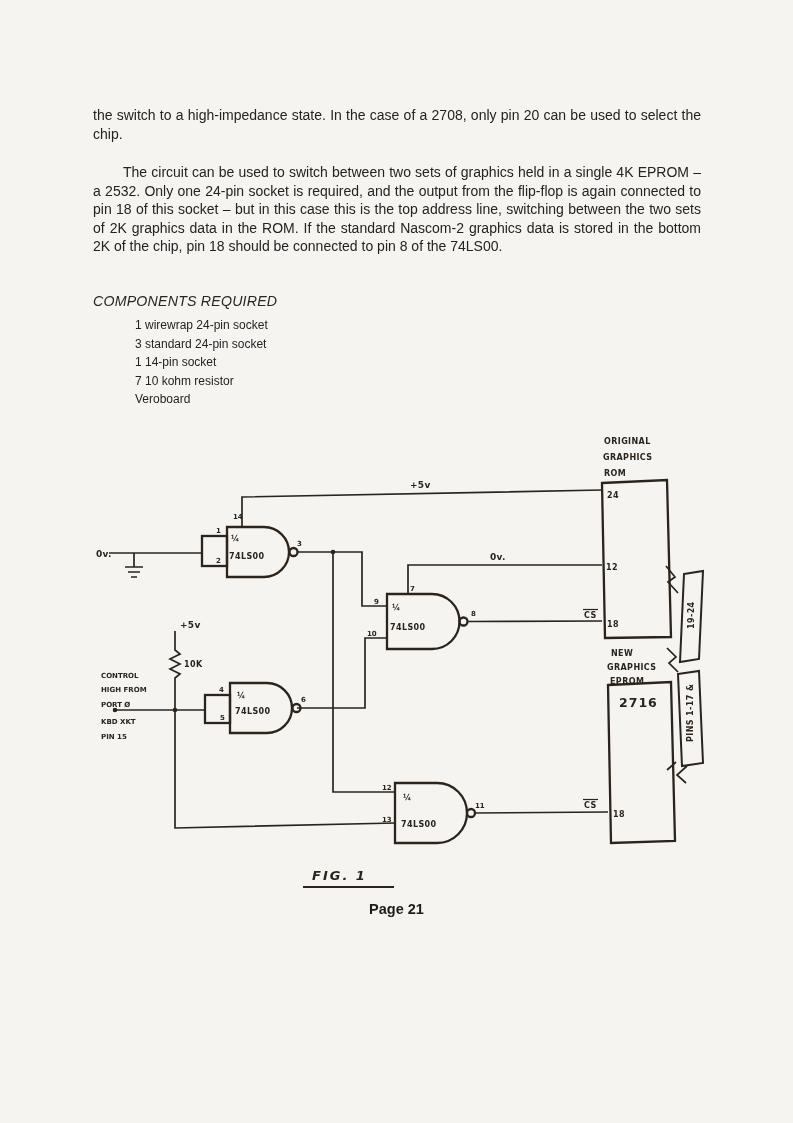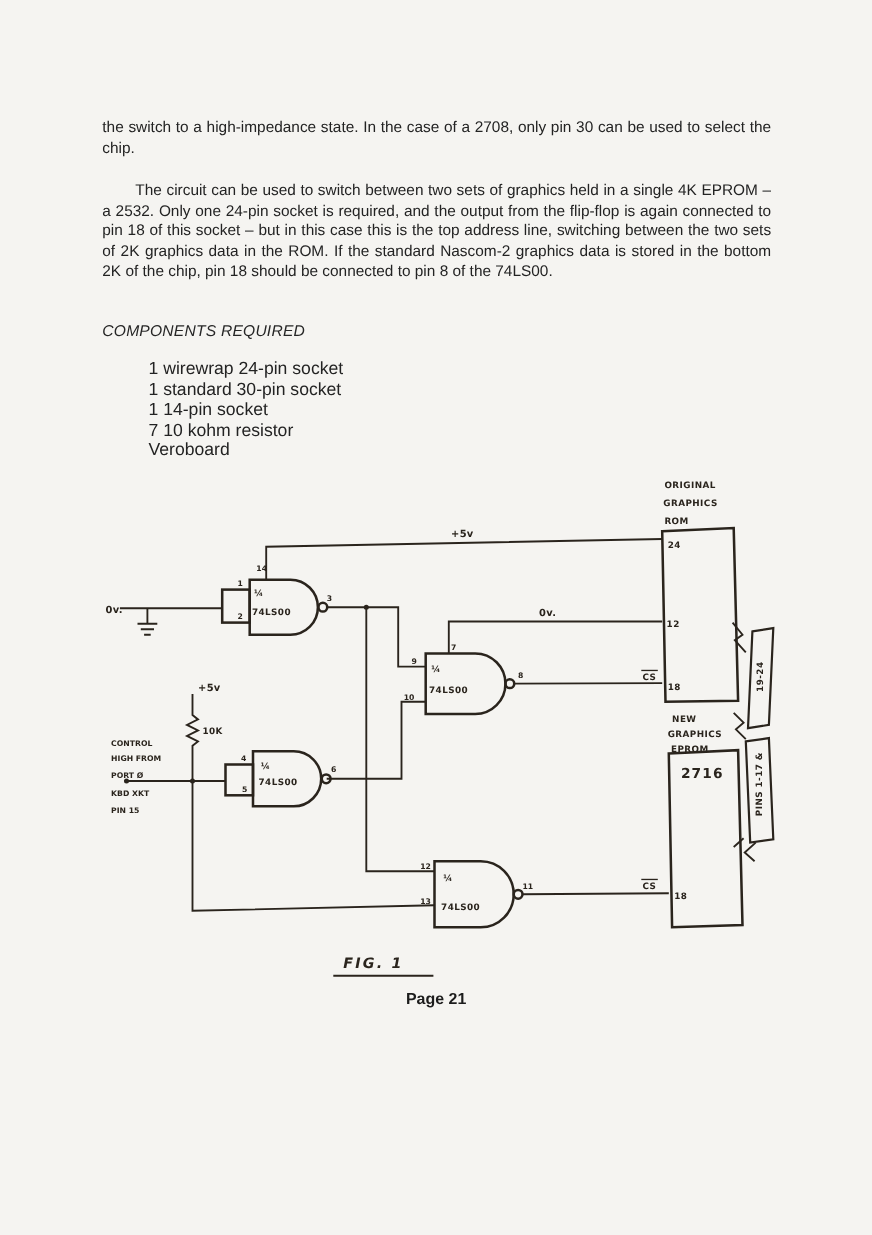--- a/index.html
+++ b/index.html
@@ -17,22 +17,22 @@
     font-size:14px;line-height:18.6px;
     text-align:justify;
     color:#232323;
   }
   .para2{ text-indent:30px; }
   .heading{
     position:absolute;left:93px;top:293px;
     font-size:14.2px;letter-spacing:.2px;color:#262626;font-style:italic;
   }
   .components{
-    position:absolute;left:135px;top:327px;
-    font-size:16px;line-height:18.5px;color:#232323;
+    position:absolute;left:135px;top:316px;
+    font-size:12px;line-height:18.5px;color:#232323;
   }
   .page-number{
     position:absolute;left:0;top:901px;width:793px;
     text-align:center;font-weight:bold;font-size:14.5px;color:#1c1c1c;
   }
   svg.figure{ position:absolute;left:0;top:0; }
   svg.figure text{
     font-family:"DejaVu Sans",sans-serif;
     font-weight:700;
     fill:#2a241d;
@@ -45,29 +45,29 @@
   .ink{stroke:#2a241d;fill:none;}
   .w{stroke-width:1.7;}
   .b{stroke-width:2.3;}
   .dot{fill:#2a241d;stroke:none;}
 </style>
 </head>
 <body>
 
 <div class="page">
 
-  <p class="body-text" style="top:106px;margin:0">the switch to a high-impedance state. In the case of a 2708, only pin 30 can be used to select the chip.</p>
+  <p class="body-text" style="top:106px;margin:0">the switch to a high-impedance state. In the case of a 2708, only pin 20 can be used to select the chip.</p>
 
   <p class="body-text para2" style="top:163px;margin:0">The circuit can be used to switch between two sets of graphics held in a single 4K EPROM – a 2532. Only one 24-pin socket is required, and the output from the flip-flop is again connected to pin 18 of this socket – but in this case this is the top address line, switching between the two sets of 2K graphics data in the ROM. If the standard Nascom-2 graphics data is stored in the bottom 2K of the chip, pin 18 should be connected to pin 8 of the 74LS00.</p>
 
   <div class="heading">COMPONENTS REQUIRED</div>
 
   <div class="components">
     <div>1 wirewrap 24-pin socket</div>
-    <div>1 standard 30-pin socket</div>
+    <div>3 standard 24-pin socket</div>
     <div>1 14-pin socket</div>
     <div>7 10 kohm resistor</div>
     <div>Veroboard</div>
   </div>
 
   <svg class="figure" width="793" height="1123" viewBox="0 0 793 1123">
 
     <g>
       <path class="ink w" d="M109,553 H202"></path>
       <path class="ink w" d="M134,553 V567"></path>

